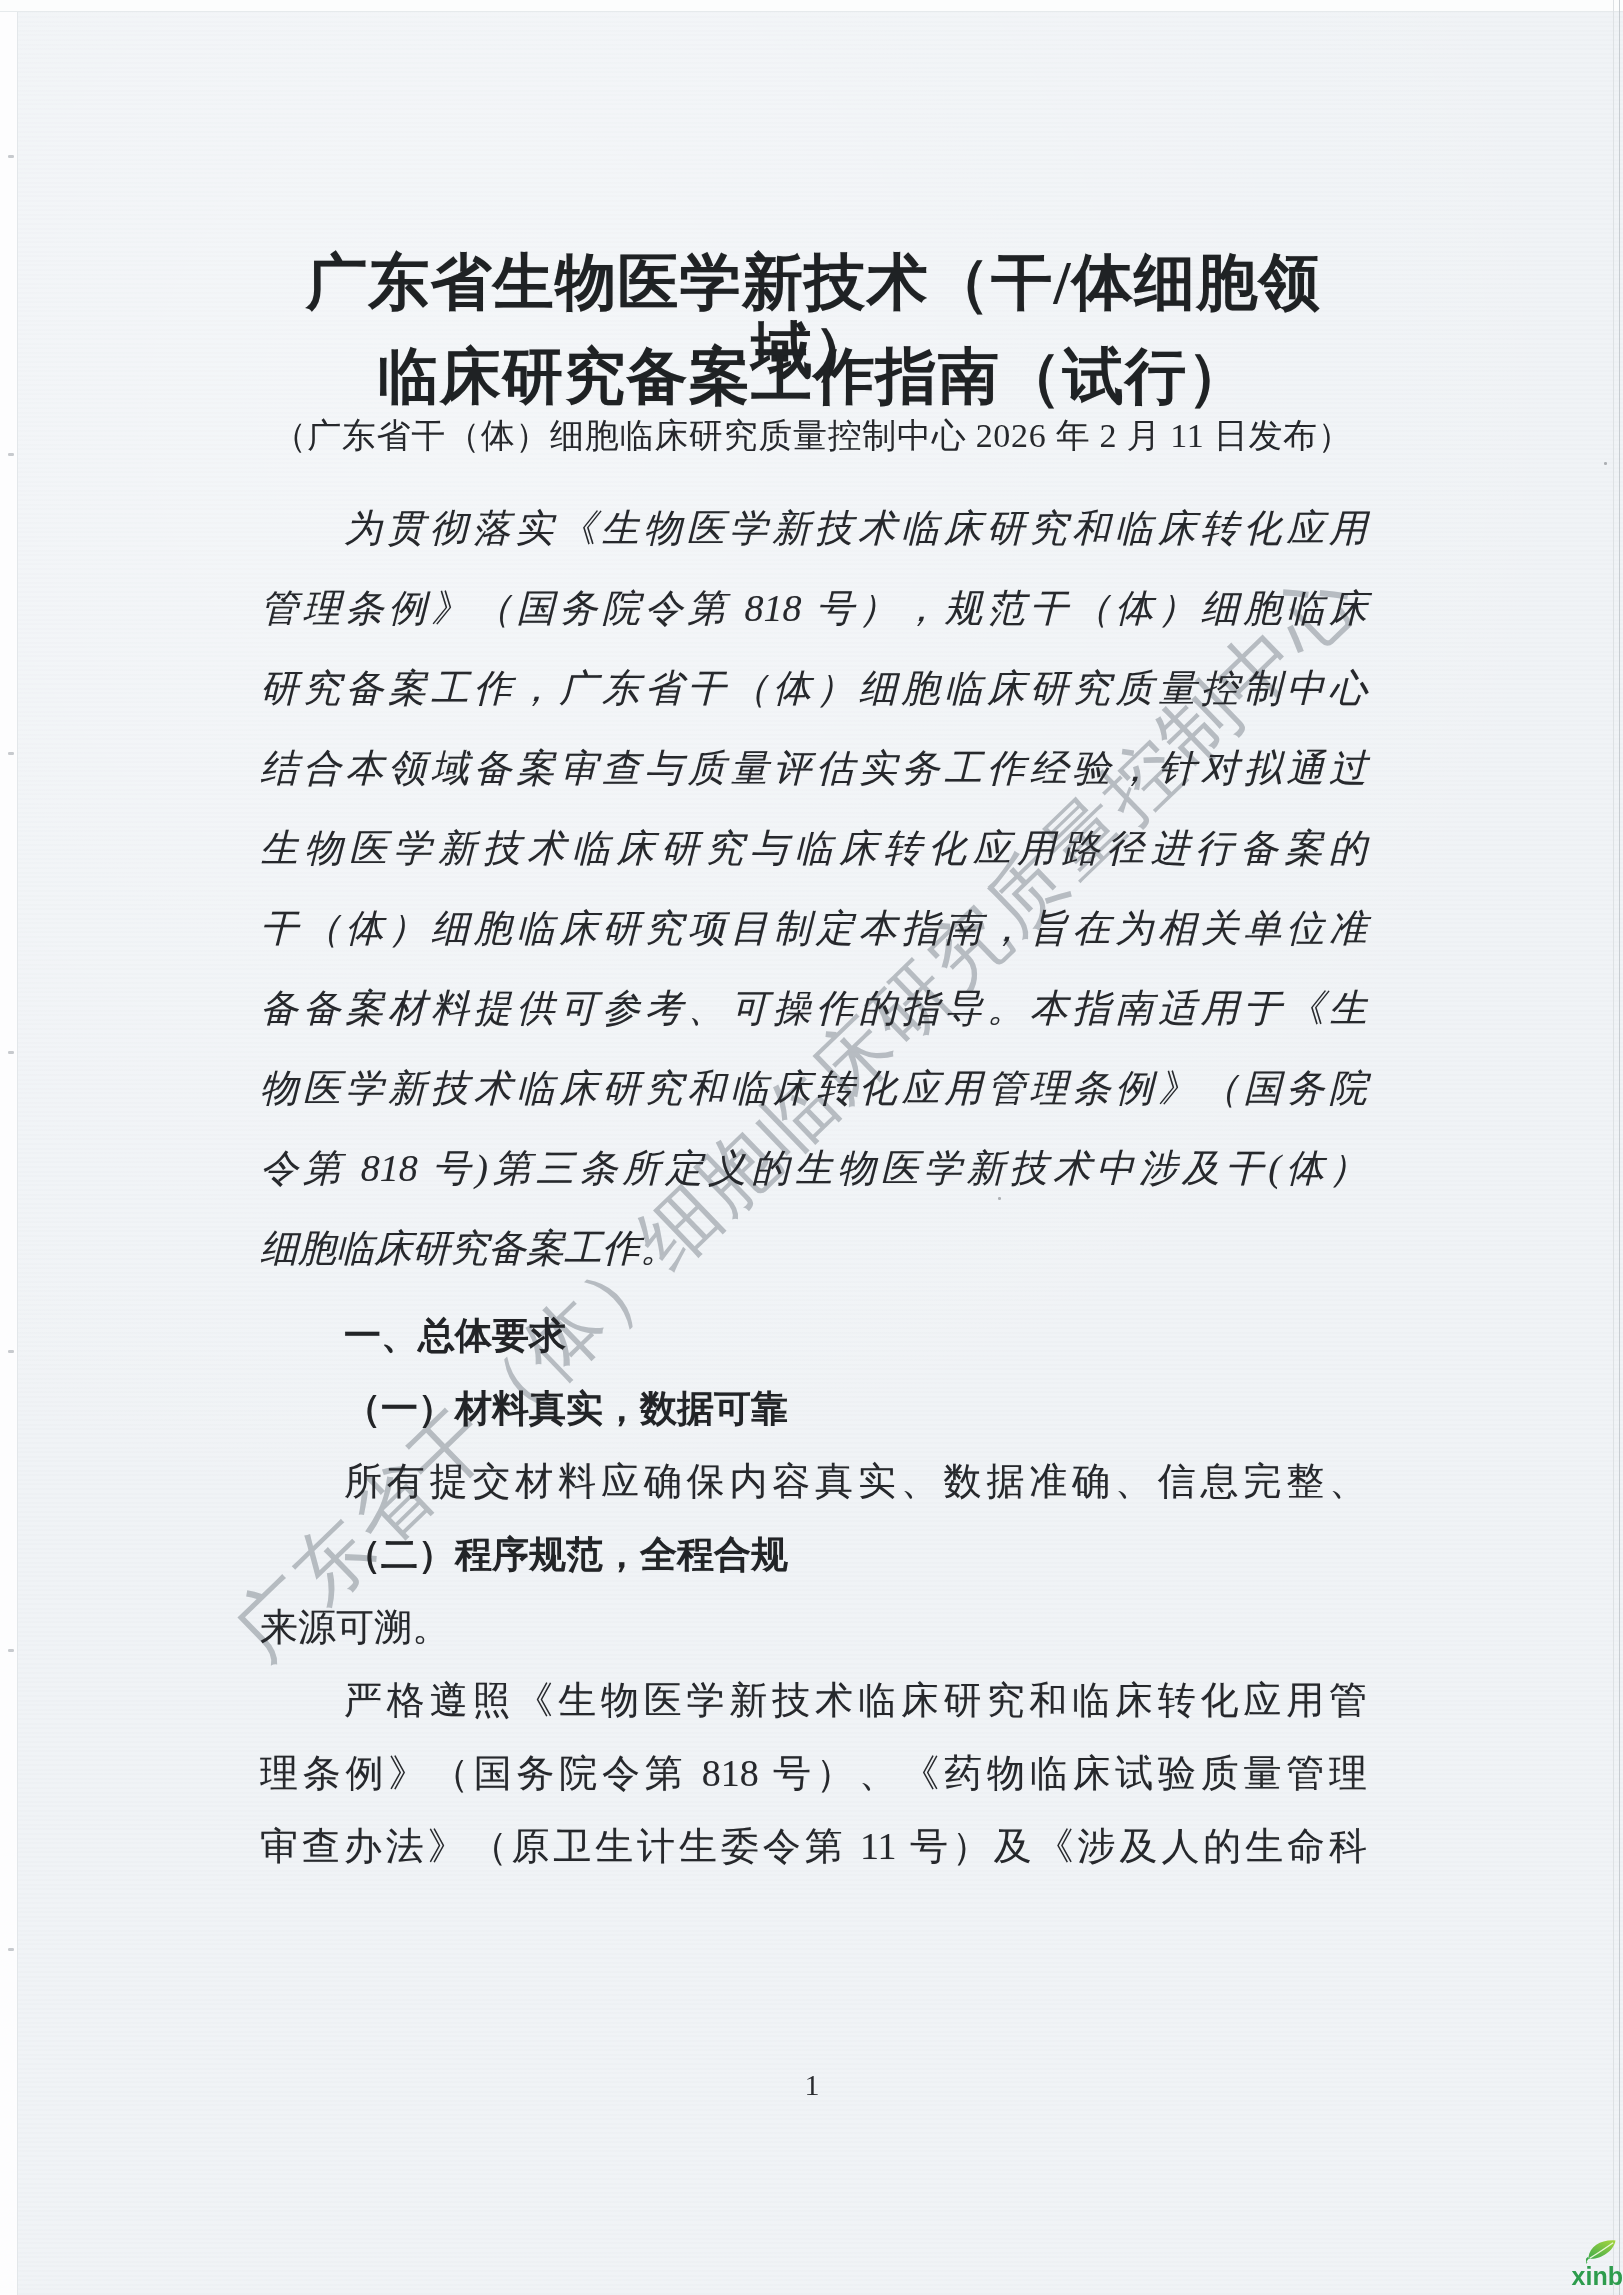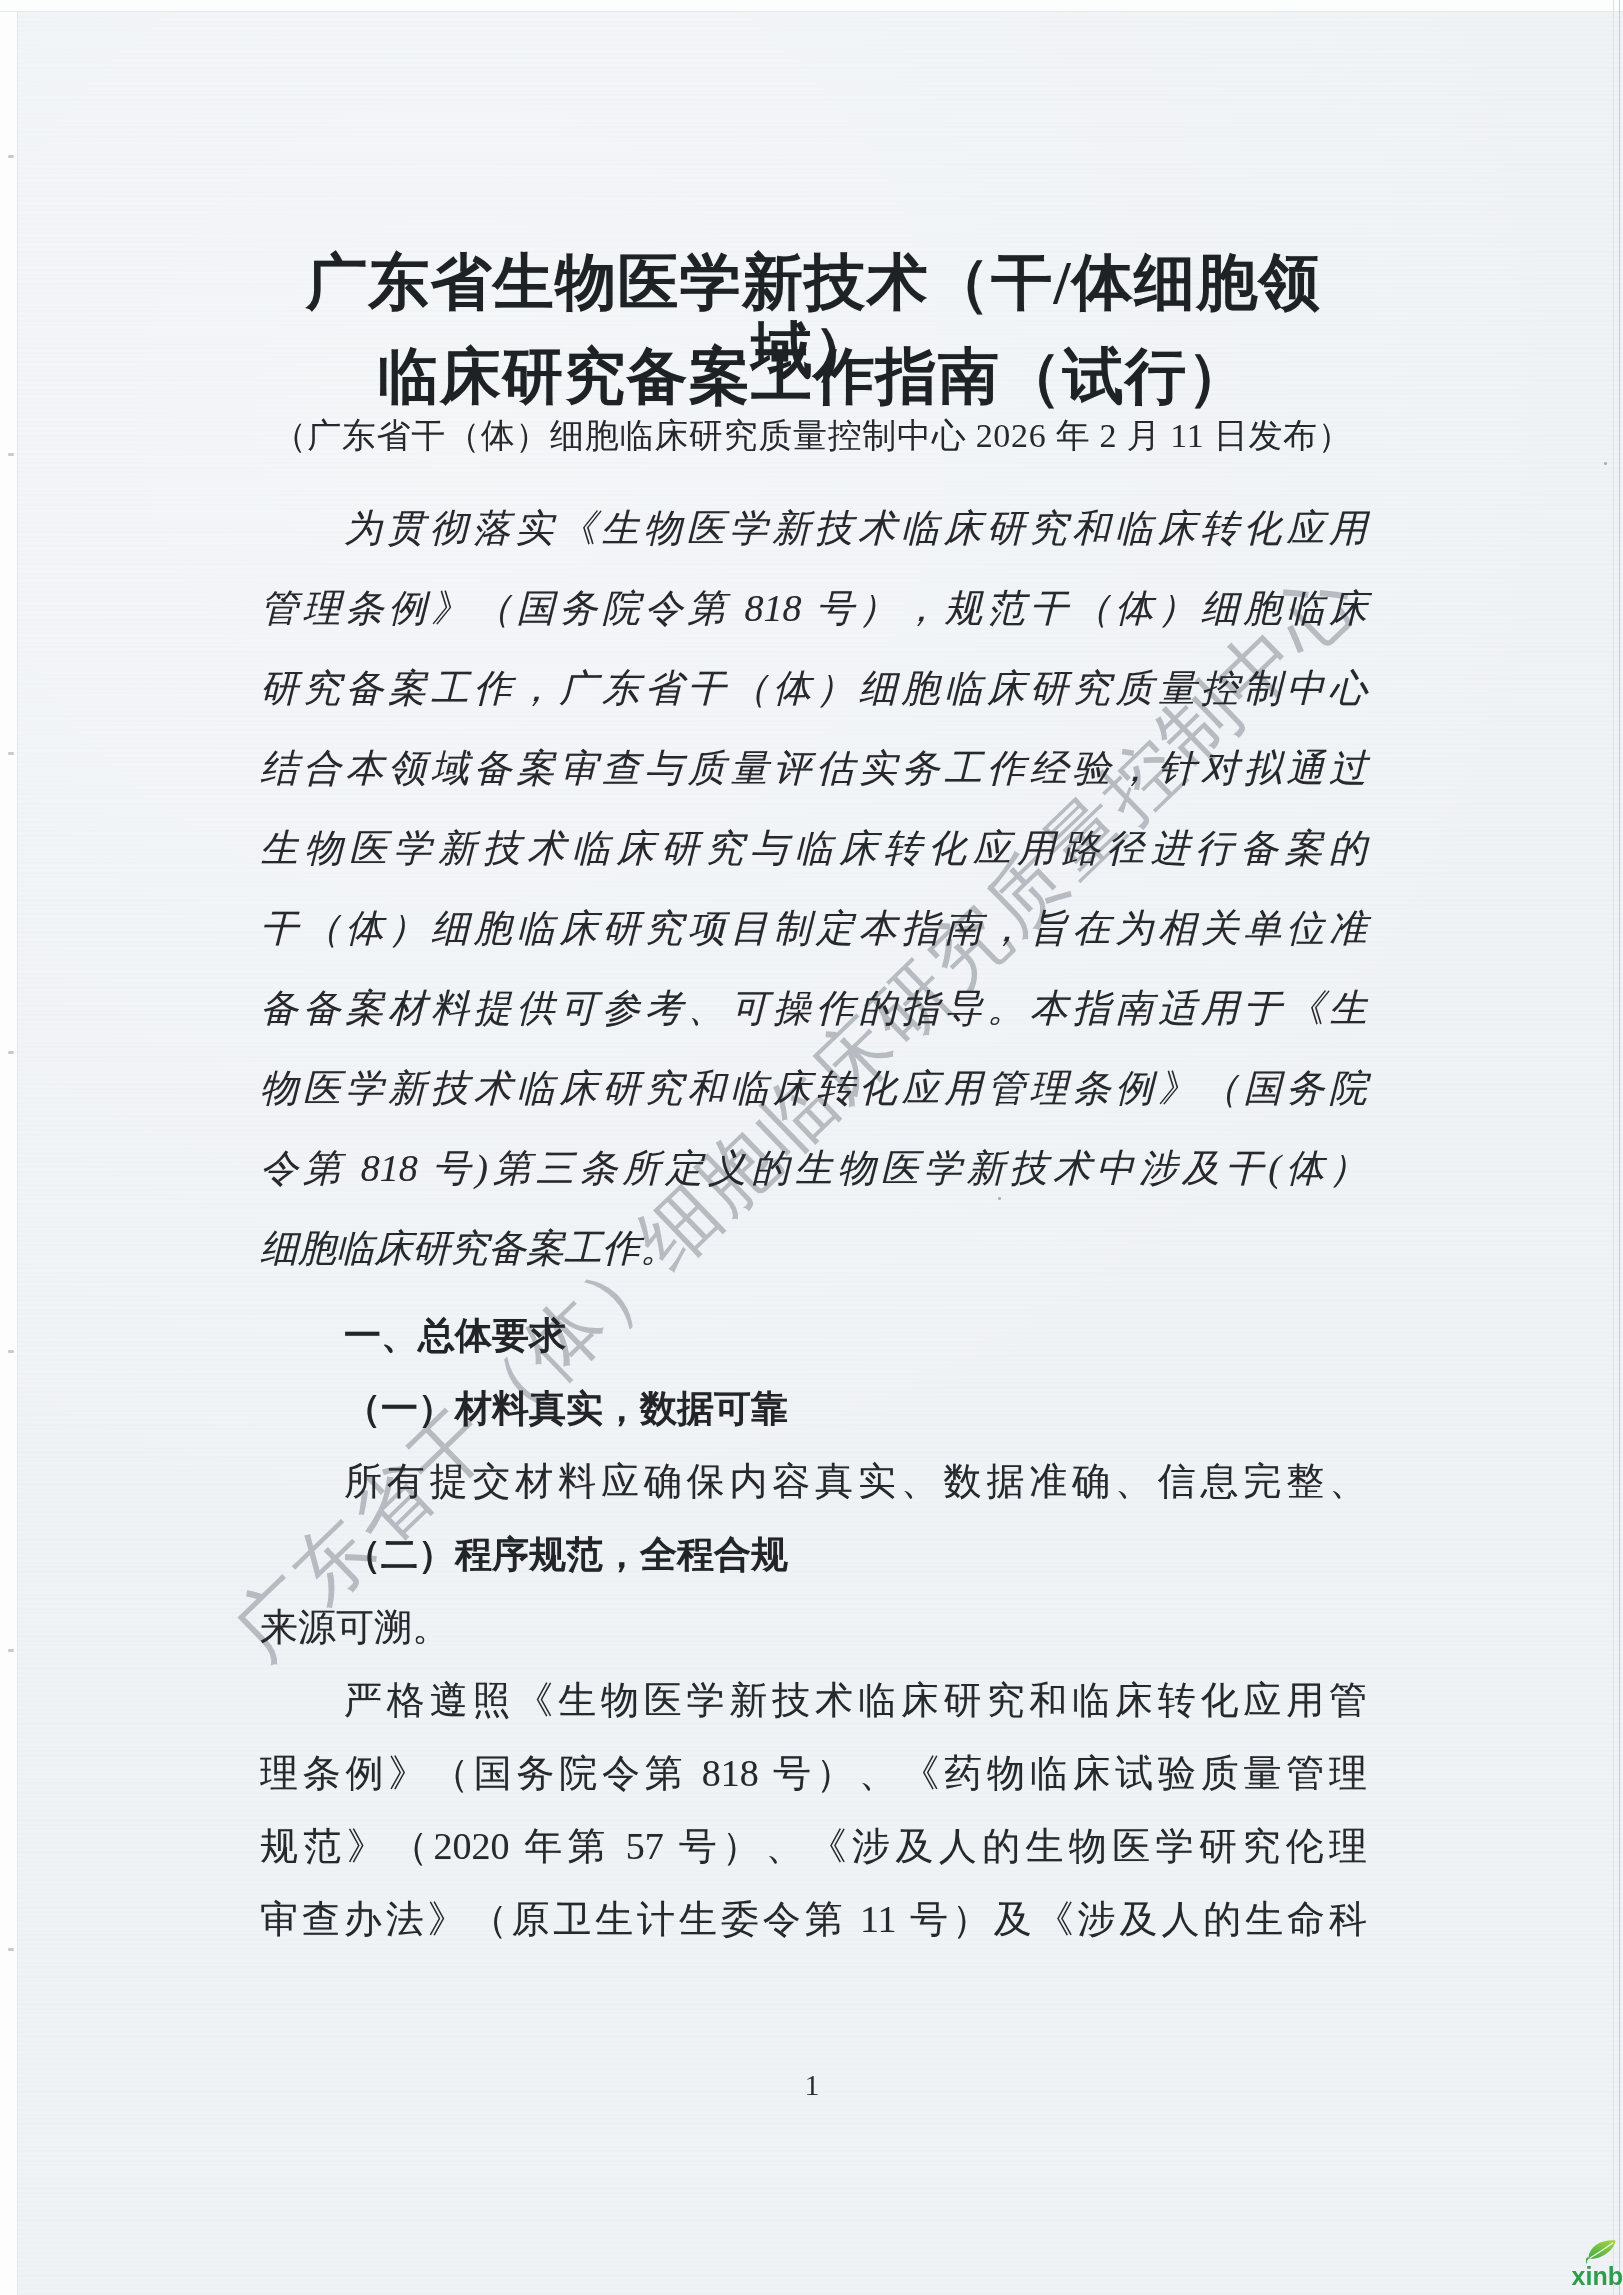--- a/index.html
+++ b/index.html
@@ -99,21 +99,20 @@
     </div>
 
     <div class="bodyblock blockB">
       <div class="line heading">一、总体要求</div>
       <div class="line heading">（一）材料真实，数据可靠</div>
       <div class="line indent">所有提交材料应确保内容真实、数据准确、信息完整、</div>
       <div class="line heading">（二）程序规范，全程合规</div>
       <div class="line left">来源可溯。</div>
       <div class="line indent">严格遵照《生物医学新技术临床研究和临床转化应用管</div>
       <div class="line">理条例》（国务院令第 818 号）、《药物临床试验质量管理</div>
-      <div class="line">规范》（2020 年第 57 号）、《涉及人的生物医学研究伦理</div>
       <div class="line">审查办法》（原卫生计生委令第 11 号）及《涉及人的生命科</div>
     </div>
 
     <div class="pagenum">1</div>
   </div>
 
   <div class="scan-left-strip"></div>
   <div class="scan-top-strip"></div>
   <div class="scan-right-line"></div>
   <div class="scan-right-line2"></div>

